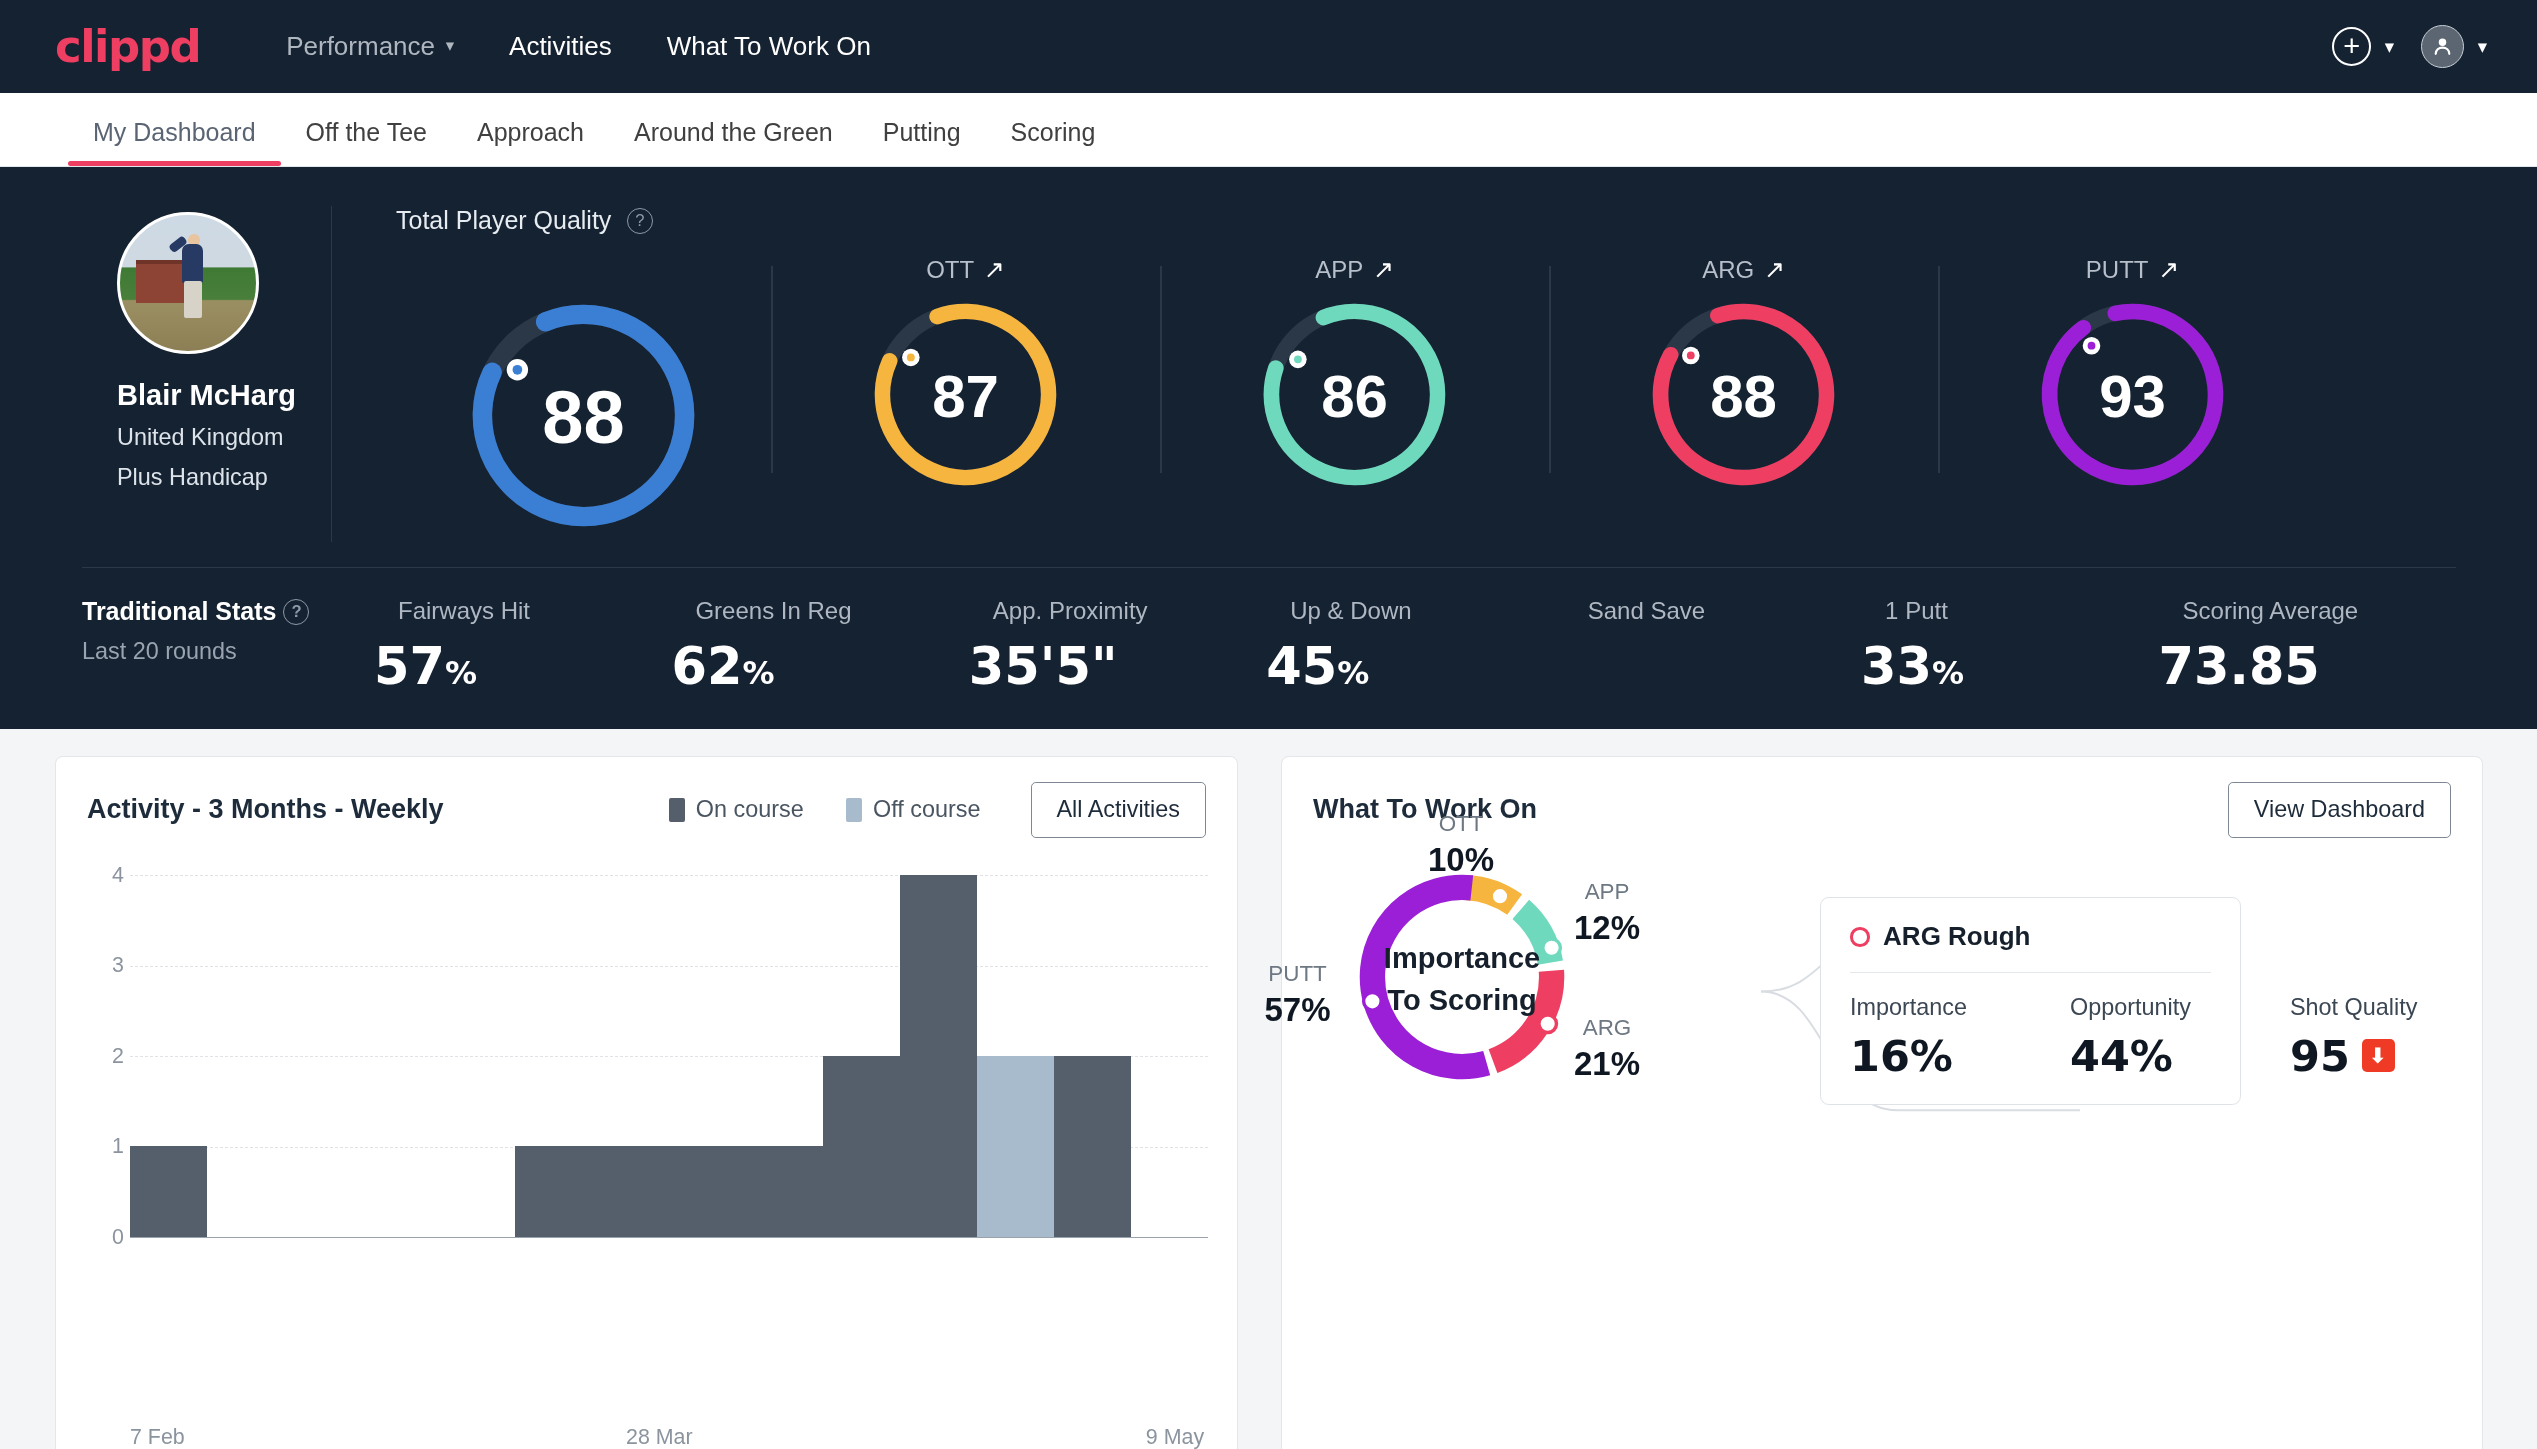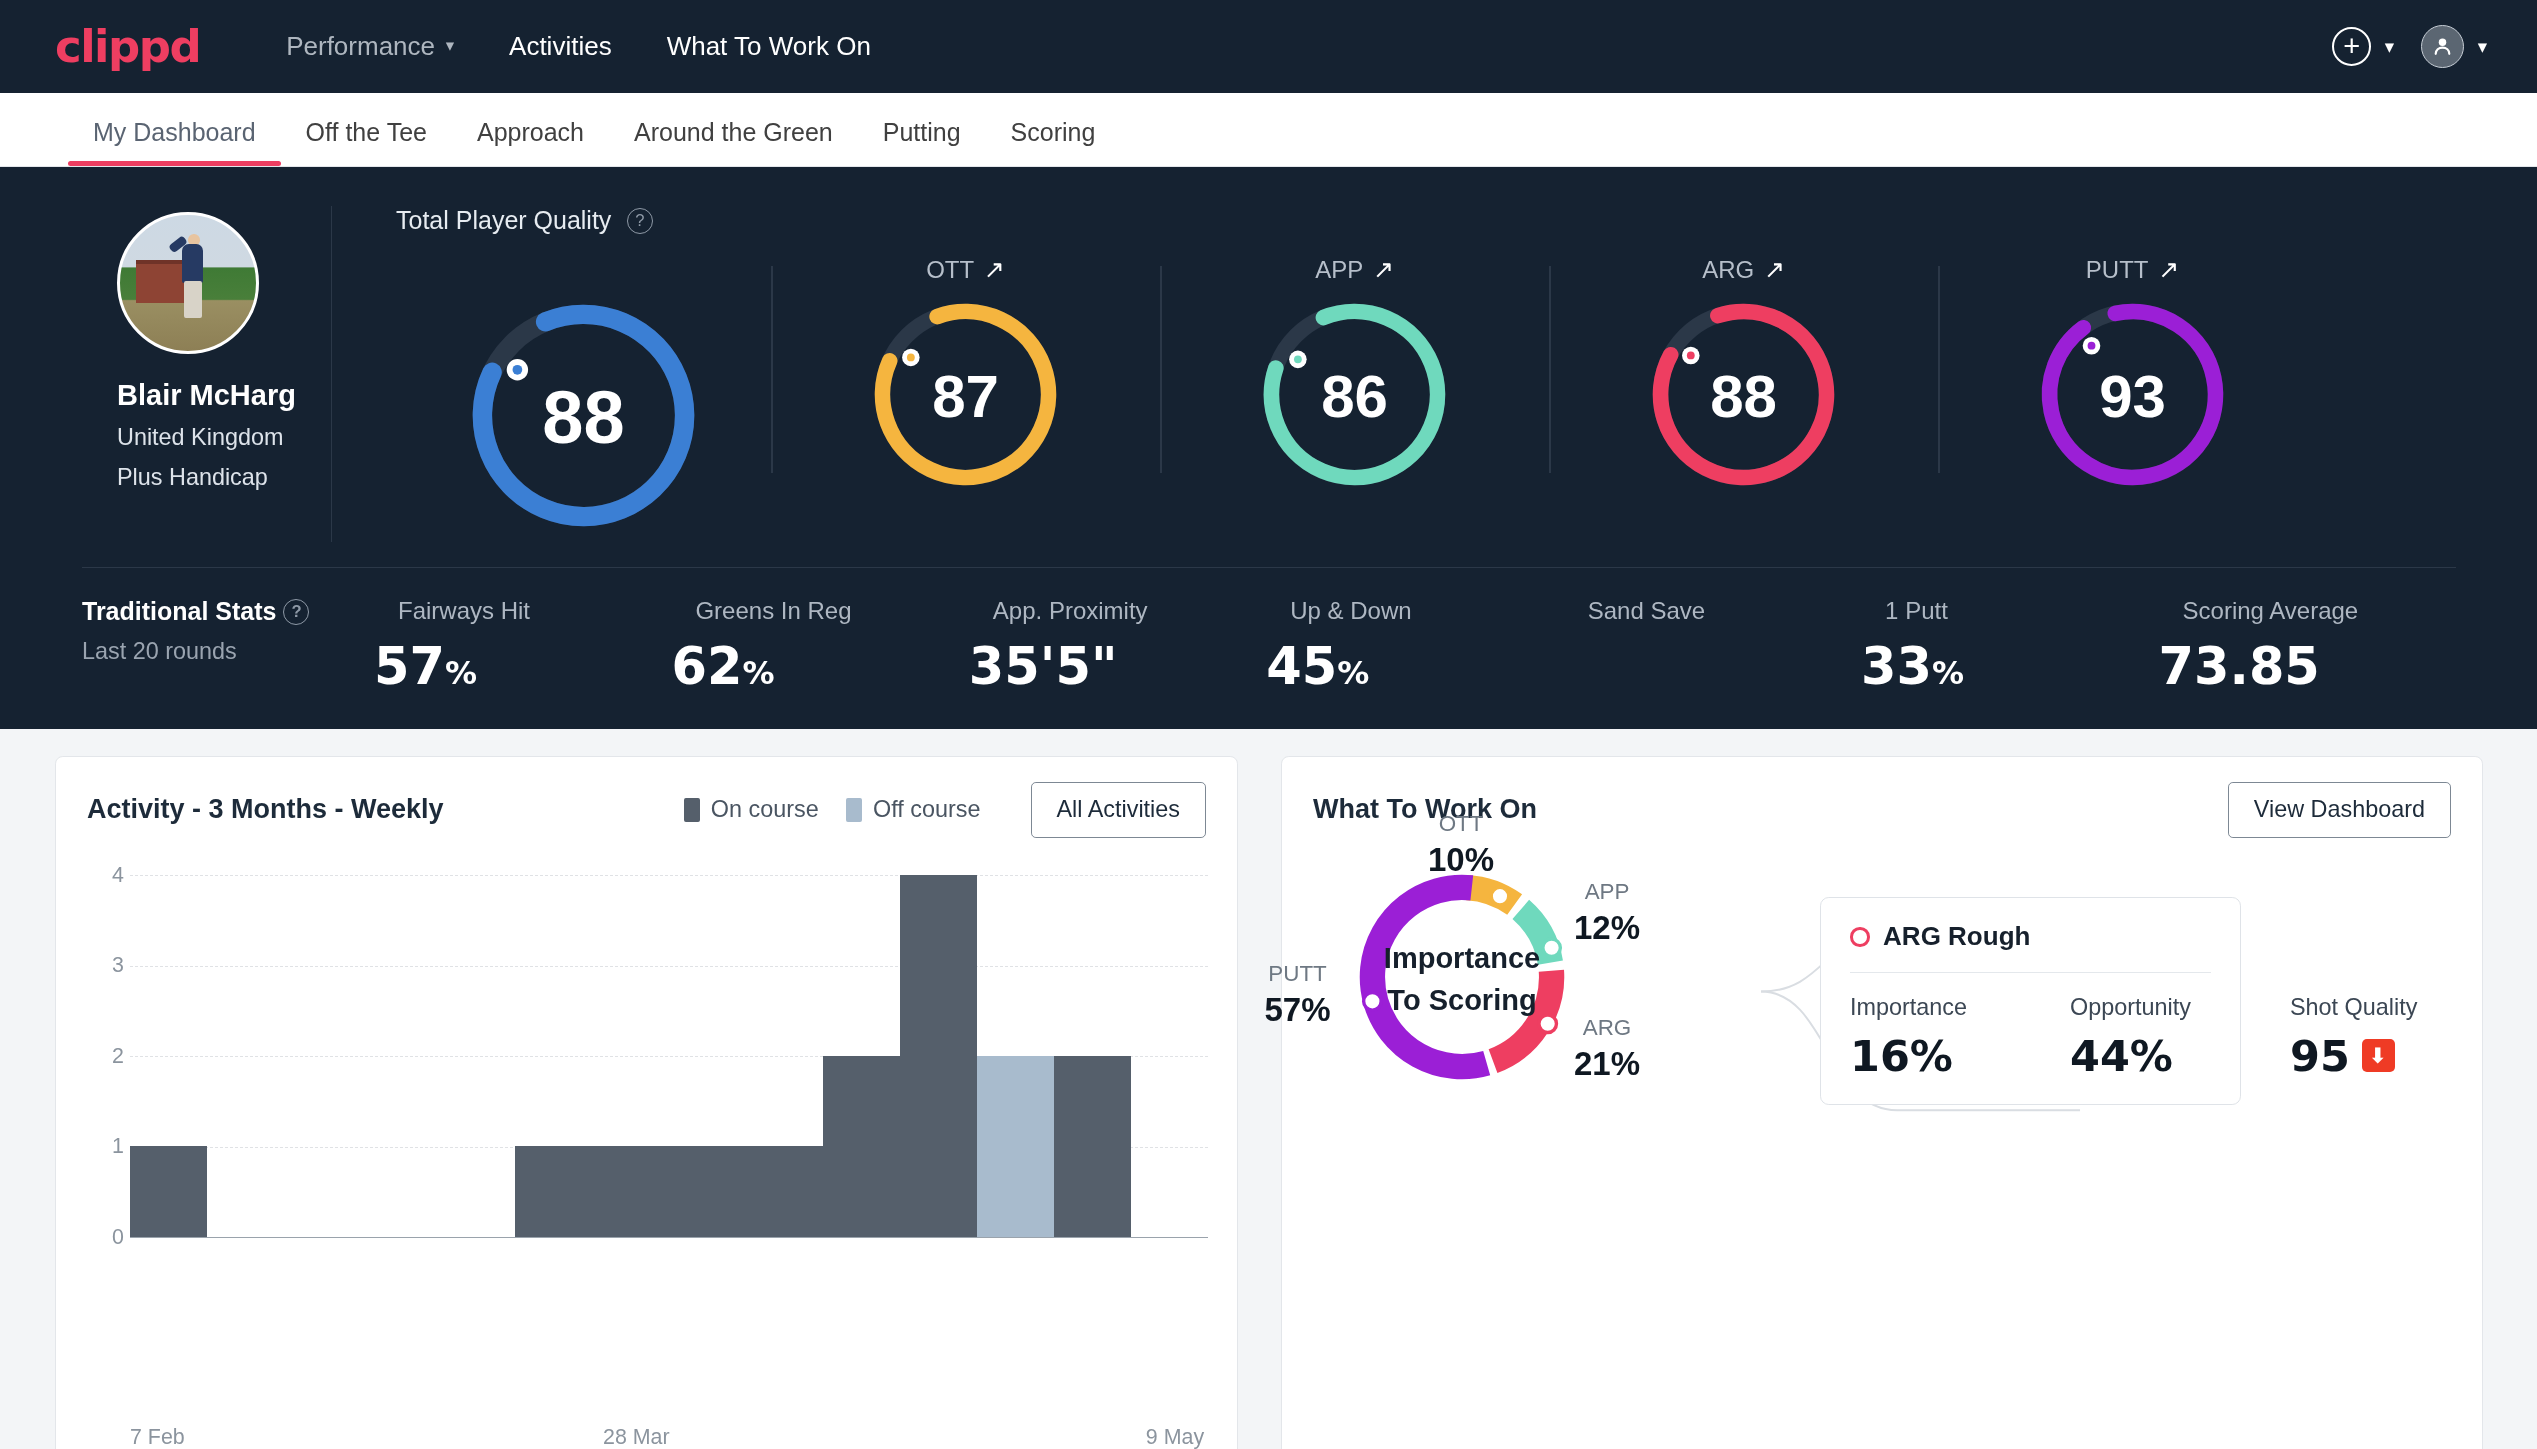--- a/index.html
+++ b/index.html
@@ -149,21 +149,21 @@
   .card{
     background:#ffffff; border:1px solid #e3e6ea; border-radius:7.8px;
     display:flex; flex-direction:column; position:relative;
   }
   .card.left{ width:1183px; }
   .card.right{ flex:1; }
   .card-head{
     display:flex; align-items:center; padding:25px 31px 0 31px; gap:25px;
   }
   .card-title{ font-size:27px; color:#1d2b3a; font-weight:600; }
-  .legend{ display:flex; align-items:flex-start; gap:27px; margin-left:auto; }
+  .legend{ display:flex; align-items:flex-start; gap:42px; margin-left:auto; }
   .leg{ display:flex; align-items:center; gap:10.7px; font-size:23.4px; color:#4a5562; }
   .swatch{ width:16.6px; height:23.4px; border-radius:1.9px; }
   .btn-outline{
     border:1.5px solid #7d8894; background:#fff; border-radius:4.9px;
     padding:13.6px 25px; font-size:23.4px; color:#1d2b3a; cursor:pointer;
     white-space:nowrap;
   }
   .card-head .btn-outline{ margin-left:25px; }
   .card.right .card-head .btn-outline{ margin-left:auto; }
 
@@ -463,21 +463,21 @@
               <div class="bar" style="height:181px;background:#a8bbcd"></div>
             </div>
           <div class="bslot">
               <div class="bar" style="height:181px;background:#555f6b"></div>
             </div>
           <div class="bslot"></div>
         </div>
       </div>
 
       <div class="xlab" style="left:45px">7 Feb</div>
-      <div class="xlab" style="left:518px">28 Mar</div>
+      <div class="xlab" style="left:541px">28 Mar</div>
       <div class="xlab" style="right:3.9px">9 May</div>
     </div>
   </div>
 
   <div class="card right">
     <div class="card-head">
       <div class="card-title">What To Work On</div>
       <div class="btn-outline">View Dashboard</div>
     </div>
 

